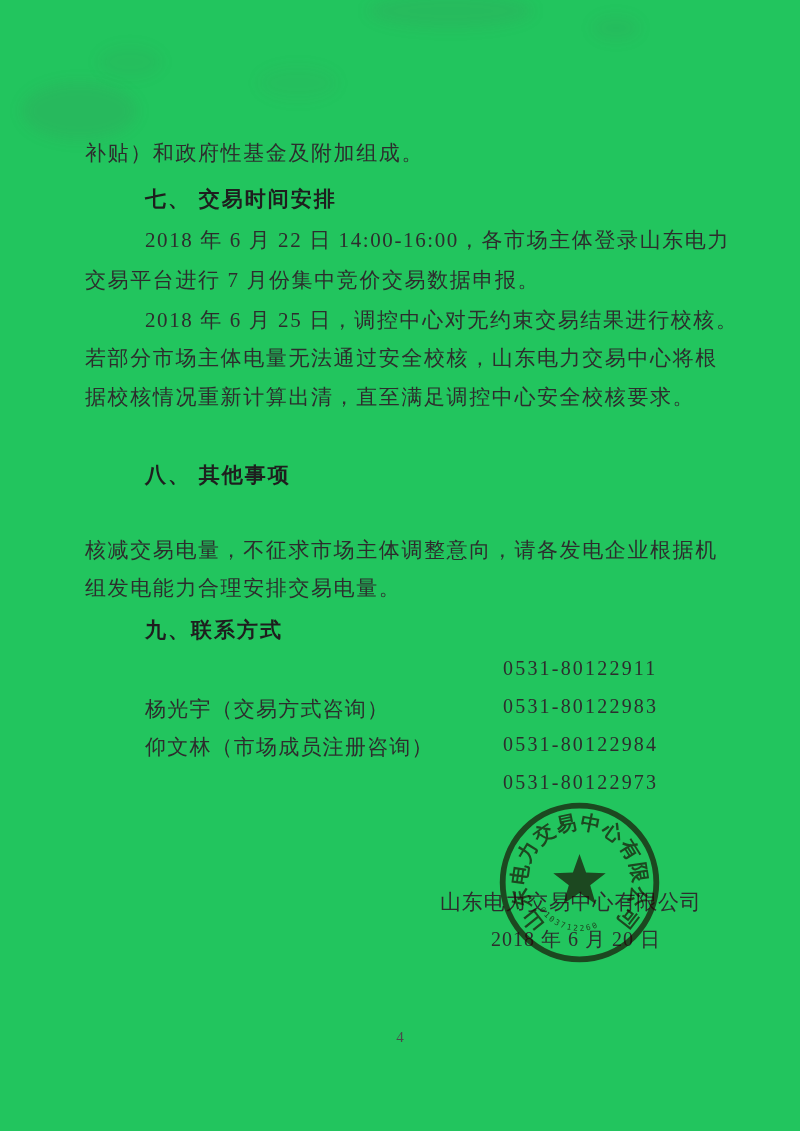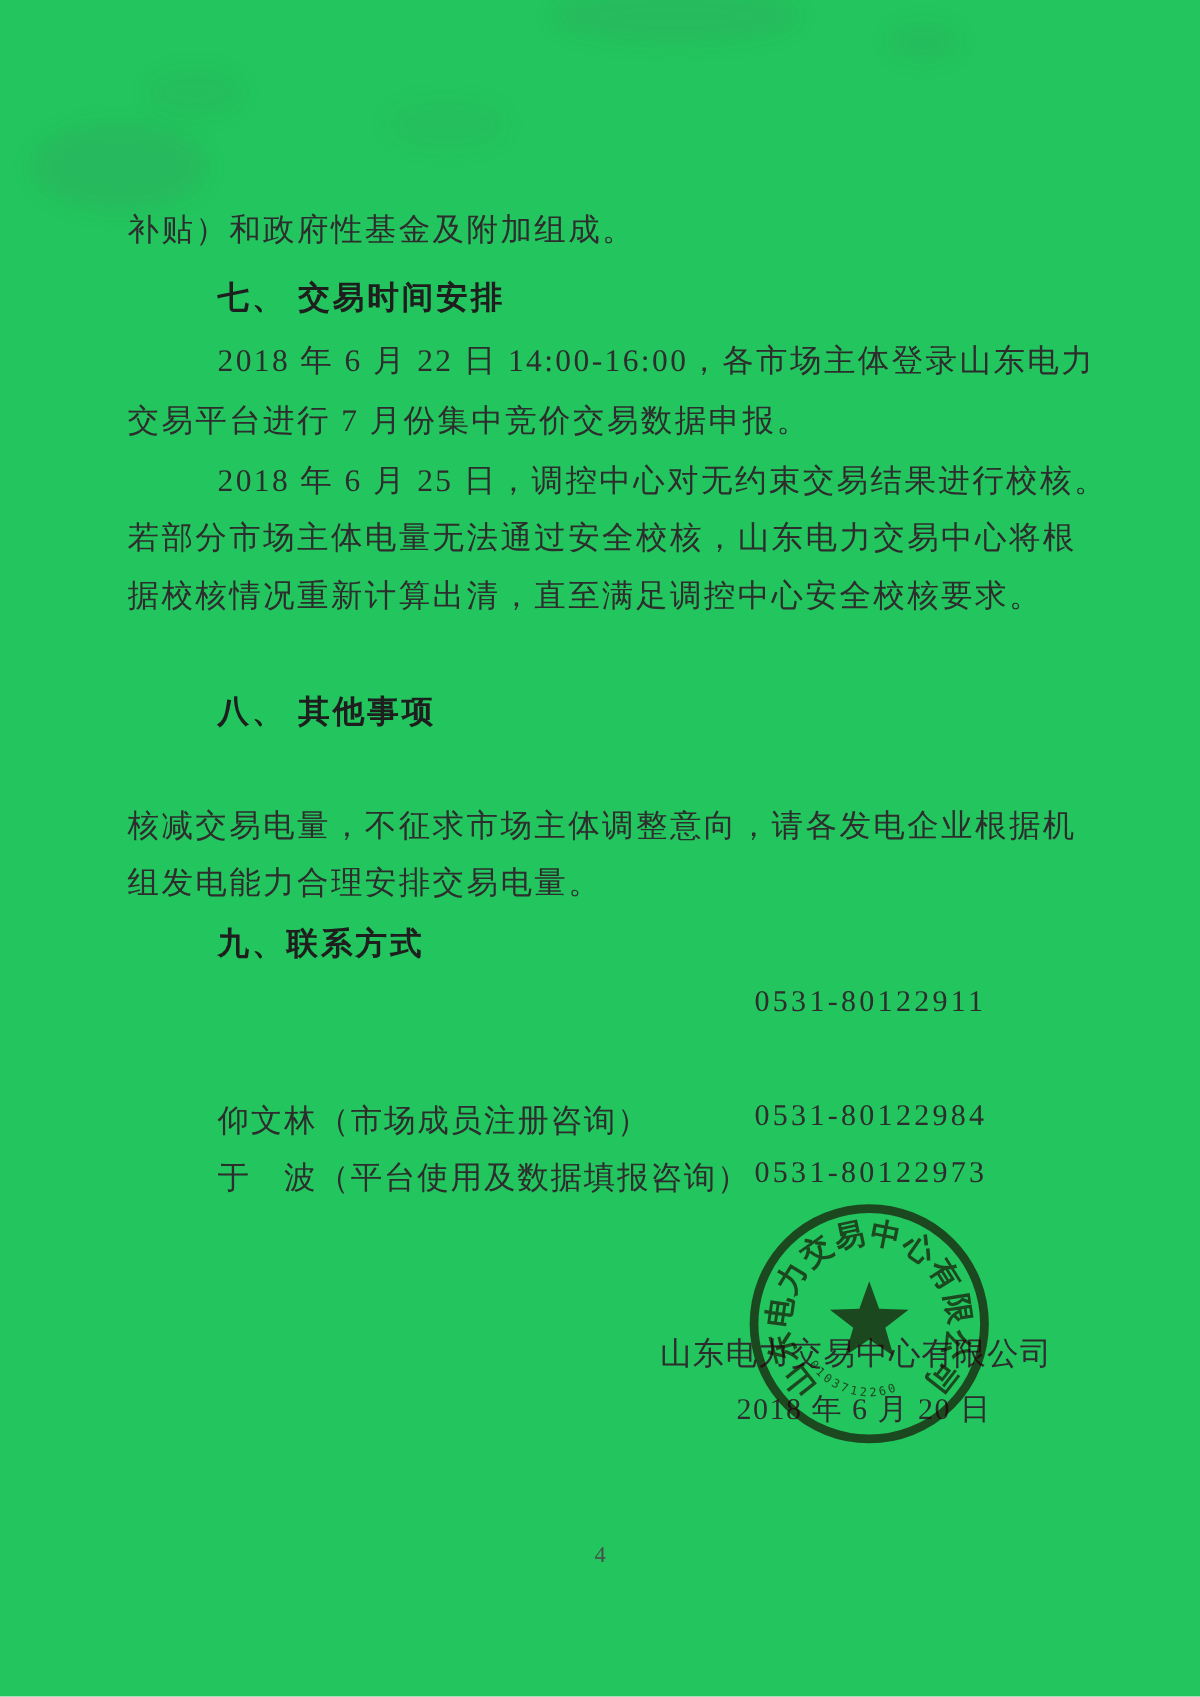--- a/index.html
+++ b/index.html
@@ -94,26 +94,29 @@
   <p class="ln l-hang" style="top:348px">若部分市场主体电量无法通过安全校核，山东电力交易中心将根</p>
   <p class="ln l-hang" style="top:387px">据校核情况重新计算出清，直至满足调控中心安全校核要求。</p>
   <p class="ln heading" style="top:464px">八、 其他事项</p>
   <p class="ln l-hang" style="top:540px">核减交易电量，不征求市场主体调整意向，请各发电企业根据机</p>
   <p class="ln l-hang" style="top:578px">组发电能力合理安排交易电量。</p>
   <p class="ln heading" style="top:619px">九、联系方式</p>
 
   <div class="contact-row" style="top:657px">
     <span class="contact-phone">0531-80122911</span>
   </div>
+  <div class="contact-row" style="top:695px">
+    <span class="contact-name">杨光宇（交易方式咨询）</span>
+    <span class="contact-phone">0531-80122983</span>
+  </div>
   <div class="contact-row" style="top:733px">
     <span class="contact-name">仰文林（市场成员注册咨询）</span>
     <span class="contact-phone">0531-80122984</span>
   </div>
   <div class="contact-row" style="top:771px">
-    <span class="contact-name">于　波（平台使用及数据填报咨询）</span>
     <span class="contact-phone">0531-80122973</span>
   </div>
 
   <p class="sig-company">山东电力交易中心有限公司</p>
   <p class="sig-date">2018 年 6 月 20 日</p>
 
   <div class="seal">
     <svg viewBox="0 0 200 200">
       <circle cx="100" cy="100" r="92" fill="none" stroke-width="7" stroke="#c8453b"></circle>
       <polygon points="100,66 107.9,88.1 131.4,88.8 112.8,103.2 119.4,125.7 100,112.5 80.6,125.7 87.2,103.2 68.6,88.8 92.1,88.1" fill="#c8453b"></polygon>

